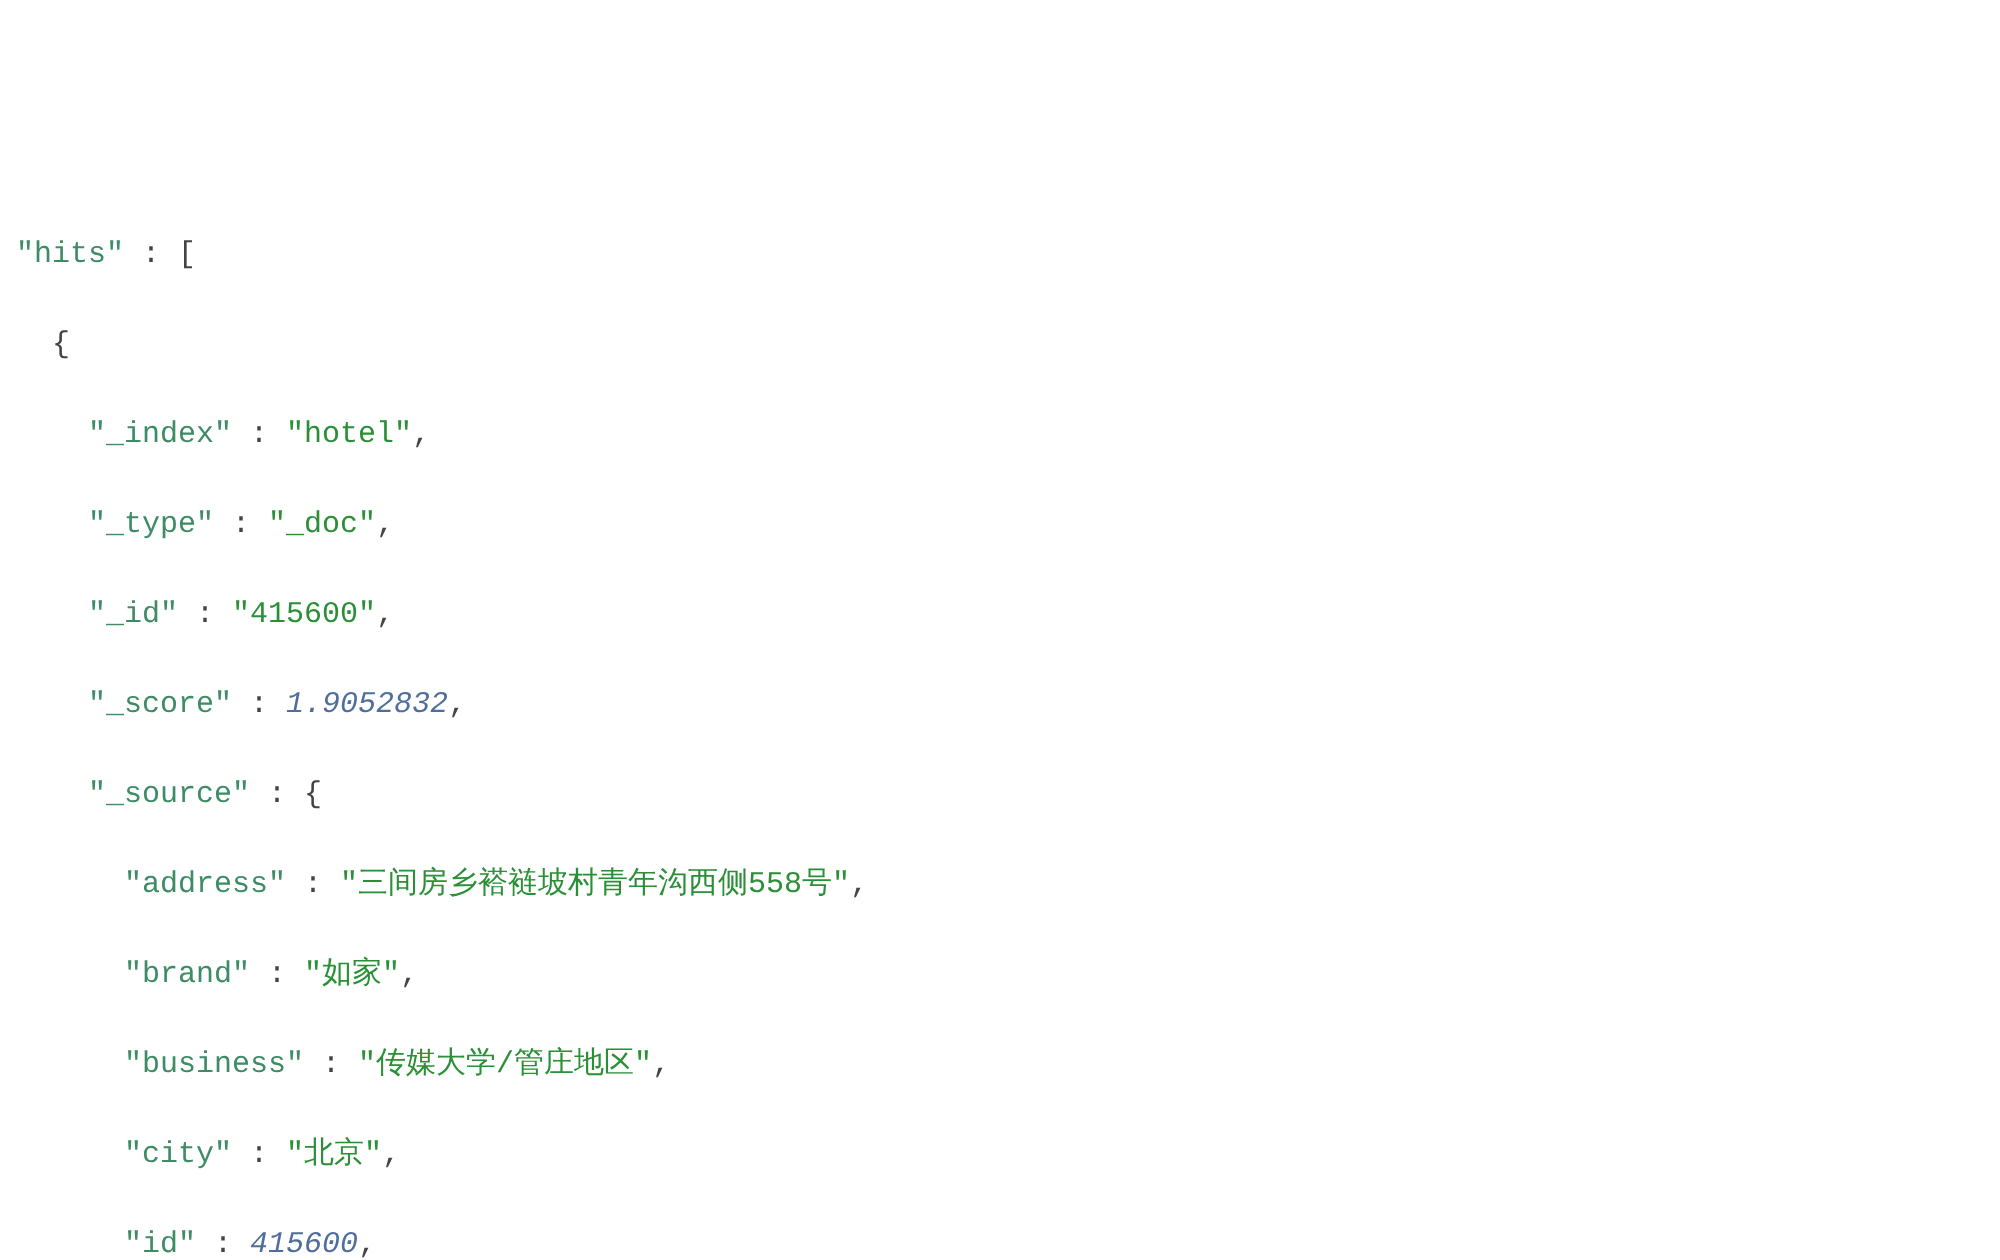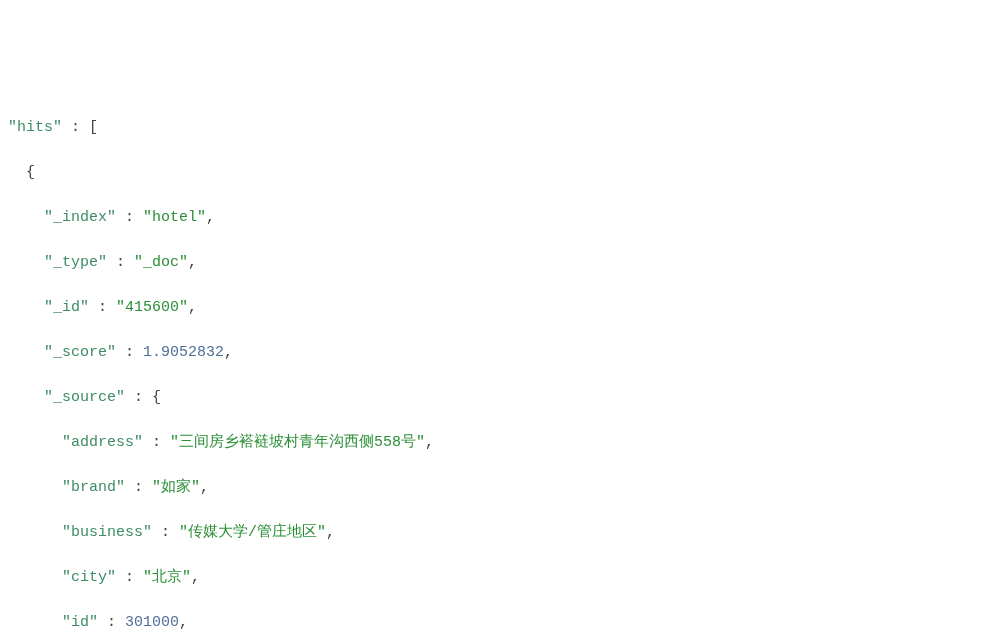--- a/index.html
+++ b/index.html
@@ -7,21 +7,21 @@
     padding: 4px 8px;
     font-family: Consolas, Monaco, 'Courier New', monospace;
     font-size: 15px;
     line-height: 1.5;
     background: #ffffff;
     color: #333;
     white-space: pre;
   }
   .k { color: #3e8c66; }      
   .s { color: #2a8f36; }      
-  .n { color: #4f6f9a; }      
+  .n { color: #4f6f9a; font-style: italic; }      
   .p { color: #444; }
   .line { display: block; }
   .codewrap { display:block; }
 </style>
 </head>
 <body>
 
 
 
 <div class="codewrap">
@@ -29,21 +29,21 @@
 <span class="line"><span class="p">  </span><span class="p">{</span></span>
 <span class="line"><span class="p">    </span><span class="k">"_index"</span><span class="p"> : </span><span class="s">"hotel"</span><span class="p">,</span></span>
 <span class="line"><span class="p">    </span><span class="k">"_type"</span><span class="p"> : </span><span class="s">"_doc"</span><span class="p">,</span></span>
 <span class="line"><span class="p">    </span><span class="k">"_id"</span><span class="p"> : </span><span class="s">"415600"</span><span class="p">,</span></span>
 <span class="line"><span class="p">    </span><span class="k">"_score"</span><span class="p"> : </span><span class="n">1.9052832</span><span class="p">,</span></span>
 <span class="line"><span class="p">    </span><span class="k">"_source"</span><span class="p"> : {</span></span>
 <span class="line"><span class="p">      </span><span class="k">"address"</span><span class="p"> : </span><span class="s">"三间房乡褡裢坡村青年沟西侧558号"</span><span class="p">,</span></span>
 <span class="line"><span class="p">      </span><span class="k">"brand"</span><span class="p"> : </span><span class="s">"如家"</span><span class="p">,</span></span>
 <span class="line"><span class="p">      </span><span class="k">"business"</span><span class="p"> : </span><span class="s">"传媒大学/管庄地区"</span><span class="p">,</span></span>
 <span class="line"><span class="p">      </span><span class="k">"city"</span><span class="p"> : </span><span class="s">"北京"</span><span class="p">,</span></span>
-<span class="line"><span class="p">      </span><span class="k">"id"</span><span class="p"> : </span><span class="n">301000</span><span class="p">,</span></span>
+<span class="line"><span class="p">      </span><span class="k">"id"</span><span class="p"> : </span><span class="n">415600</span><span class="p">,</span></span>
 
 
 
 
 
 
 
 
 
 

